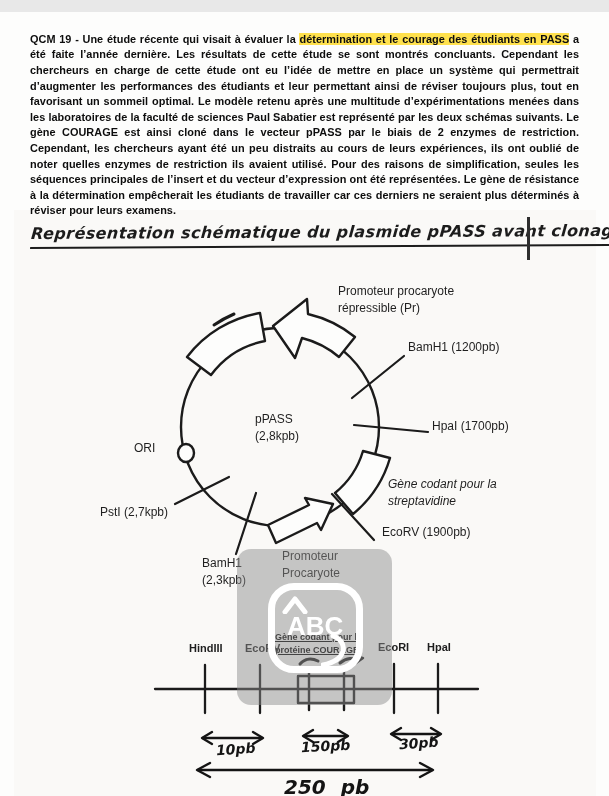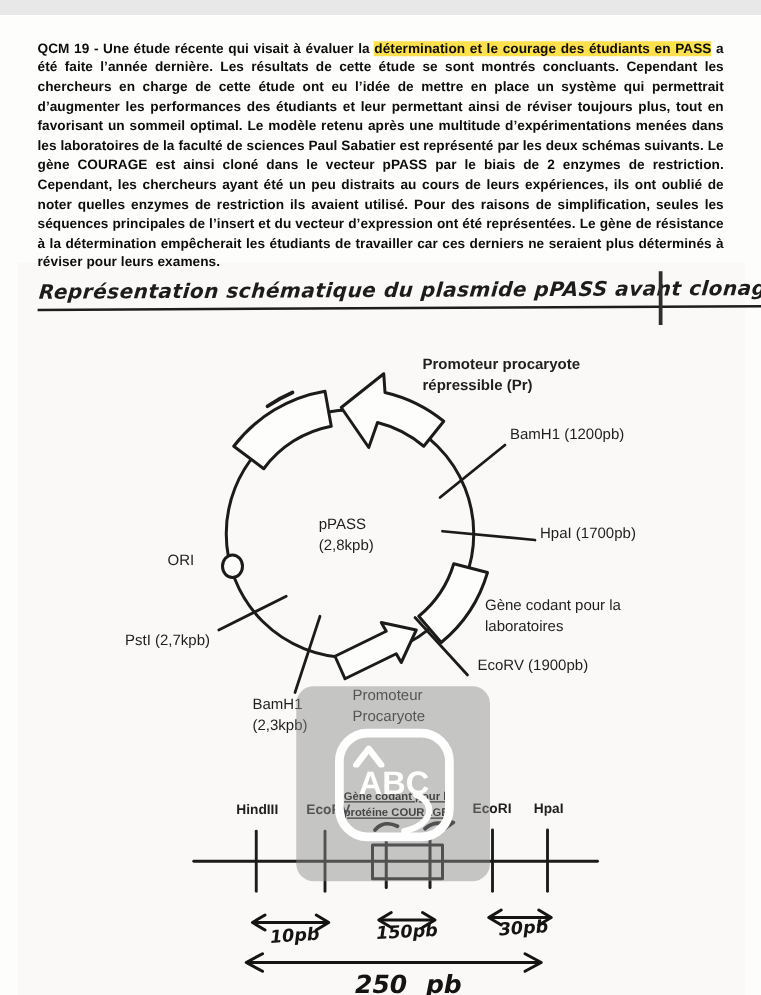--- a/index.html
+++ b/index.html
@@ -124,29 +124,29 @@
       <path d="M401,716 L391,722 L401,728"></path>
       <path d="M431,716 L441,722 L431,728"></path>
       <path d="M198,758 L432,758"></path>
       <path d="M210,751 L197,758 L210,765"></path>
       <path d="M420,751 L433,758 L420,765"></path>
     </g>
   </svg>
 
   <div class="lbl" style="left:85px;top:280px;">
   </div>
-  <div class="lbl" style="left:338px;top:271px;font-weight:bold;">
+  <div class="lbl" style="left:338px;top:271px;">
     <span style="display:block">Promoteur procaryote</span>
     <span style="display:block">répressible (Pr)</span>
   </div>
   <div class="lbl" style="left:408px;top:327px;">BamH1 (1200pb)</div>
   <div class="lbl" style="left:432px;top:406px;">HpaI (1700pb)</div>
-  <div class="lbl" style="left:388px;top:464px;">
+  <div class="lbl" style="left:388px;top:464px;font-style:italic;">
     <span style="display:block">Gène codant pour la</span>
-    <span style="display:block">laboratoires</span>
+    <span style="display:block">streptavidine</span>
   </div>
   <div class="lbl" style="left:382px;top:512px;text-align:center;">EcoRV (1900pb)</div>
   <div class="lbl" style="left:255px;top:399px;">
     <span style="display:block">pPASS</span>
     <span style="display:block">(2,8kpb)</span>
   </div>
   <div class="lbl" style="left:134px;top:428px;">ORI</div>
   <div class="lbl" style="left:100px;top:492px;">PstI (2,7kpb)</div>
   <div class="lbl" style="left:202px;top:543px;">
     <span style="display:block">BamH1</span>

